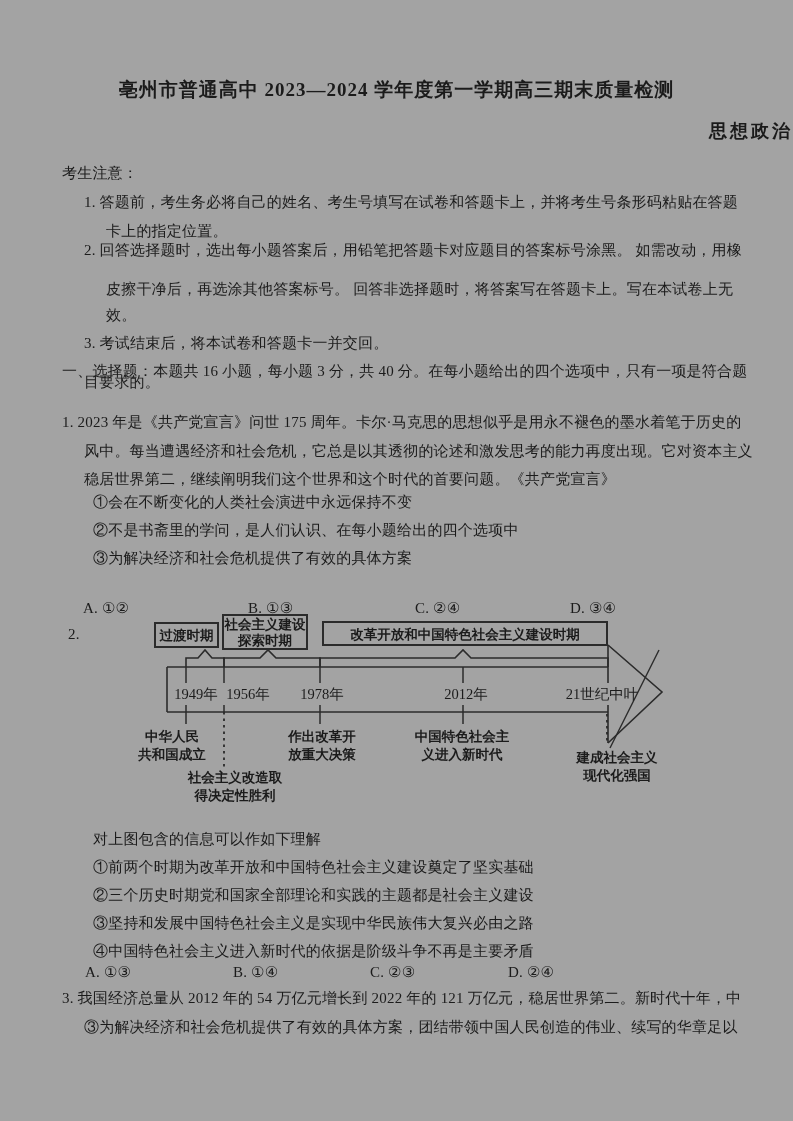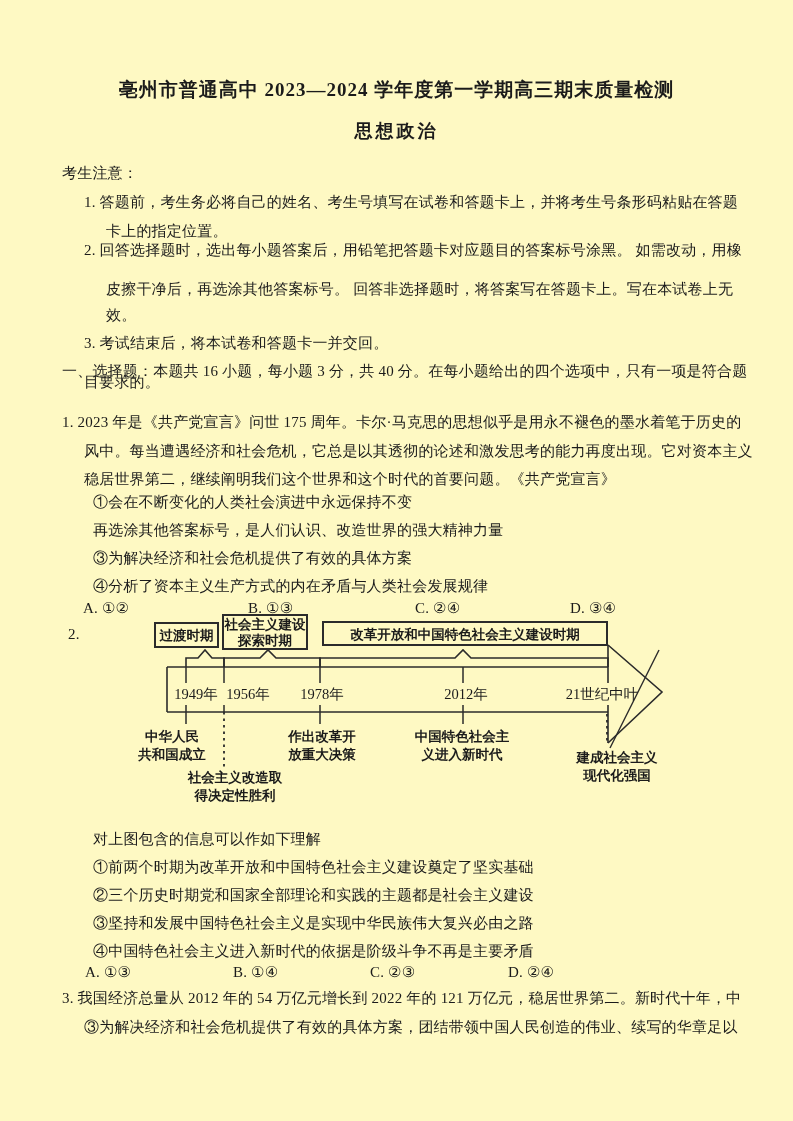--- a/index.html
+++ b/index.html
@@ -1,35 +1,35 @@
 <!DOCTYPE html>
 <html><head>
 <meta charset="utf-8">
 <style>
   html,body{margin:0;padding:0;}
   body{background:#e8e8e8;}
   .page{
     position:relative;
     width:793px;height:1121px;
     margin:0 auto;
-    background:#fef9c3;
+    background:#a3a3a3;
     font-family:"Liberation Serif","DejaVu Serif",serif;
     color:#1b1b1b;
     overflow:hidden;
   }
   .ln{
     position:absolute;
     font-size:15px;
     line-height:20px;
     white-space:pre;
     letter-spacing:0.2px;
   }
   .center{left:0;right:0;text-align:center;}
   .title{font-size:19px;font-weight:bold;letter-spacing:1px;}
-  .subtitle{font-size:18px;font-weight:bold;letter-spacing:3px;}
+  .subtitle{font-size:18px;font-weight:bold;letter-spacing:3px;text-align:right;}
   .diagram-svg{position:absolute;left:60px;top:608px;}
   .diagram-svg text{
     font-family:"Liberation Serif","DejaVu Serif",serif;
     fill:#1b1b1b;
   }
   .dg-label{font-size:13.5px;font-weight:600;}
   .dg-year{font-size:14.5px;}
   .dg-stroke{stroke:#2b2b2b;fill:none;}
 </style>
 </head>
@@ -48,23 +48,22 @@
   <div class="ln" style="left:106px;top:305px">效。</div>
   <div class="ln" style="left:84px;top:333px">3. 考试结束后，将本试卷和答题卡一并交回。</div>
 
   <div class="ln" style="left:62px;top:361px">一、选择题：本题共 16 小题，每小题 3 分，共 40 分。在每小题给出的四个选项中，只有一项是符合题</div>
   <div class="ln" style="left:84px;top:372px">目要求的。</div>
 
   <div class="ln" style="left:62px;top:412px">1. 2023 年是《共产党宣言》问世 175 周年。卡尔·马克思的思想似乎是用永不褪色的墨水着笔于历史的</div>
   <div class="ln" style="left:84px;top:441px">风中。每当遭遇经济和社会危机，它总是以其透彻的论述和激发思考的能力再度出现。它对资本主义</div>
   <div class="ln" style="left:84px;top:469px">稳居世界第二，继续阐明我们这个世界和这个时代的首要问题。《共产党宣言》</div>
   <div class="ln" style="left:93px;top:492px">①会在不断变化的人类社会演进中永远保持不变</div>
-  <div class="ln" style="left:93px;top:520px">再选涂其他答案标号，是人们认识、改造世界的强大精神力量</div>
+  <div class="ln" style="left:93px;top:520px">②不是书斋里的学问，是人们认识、在每小题给出的四个选项中</div>
   <div class="ln" style="left:93px;top:548px">③为解决经济和社会危机提供了有效的具体方案</div>
-  <div class="ln" style="left:93px;top:576px">④分析了资本主义生产方式的内在矛盾与人类社会发展规律</div>
   <div class="ln" style="left:83px;top:598px">A. ①②</div>
   <div class="ln" style="left:248px;top:598px">B. ①③</div>
   <div class="ln" style="left:415px;top:598px">C. ②④</div>
   <div class="ln" style="left:570px;top:598px">D. ③④</div>
 
   <div class="ln" style="left:68px;top:624px">2.</div>
 
   <svg class="diagram-svg" width="720" height="205" viewBox="0 0 720 205">
 
     <g>

